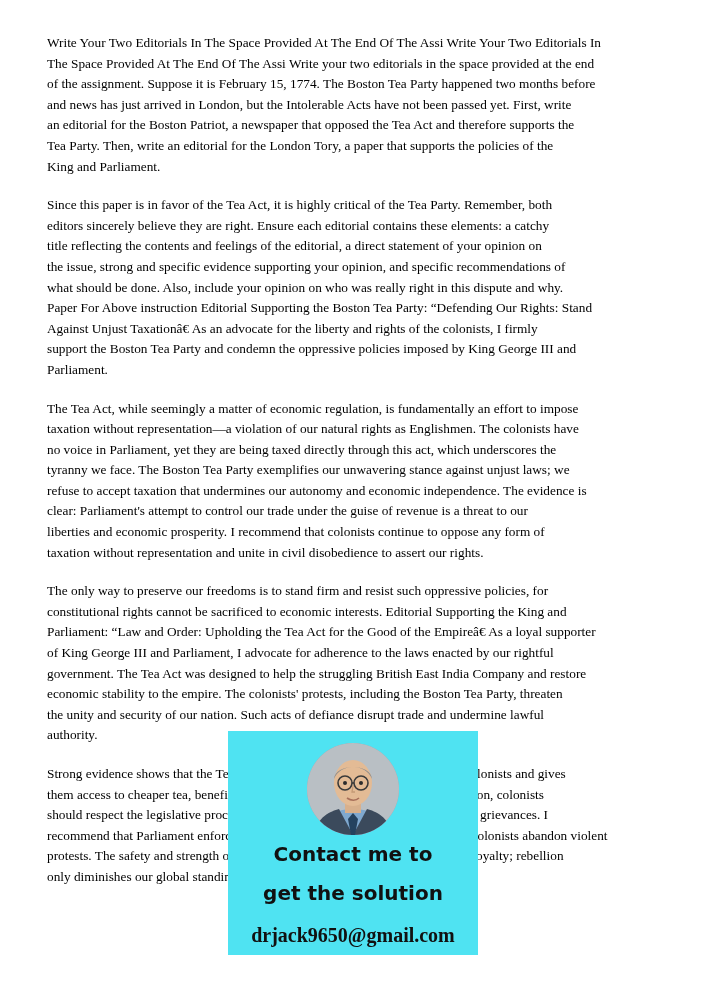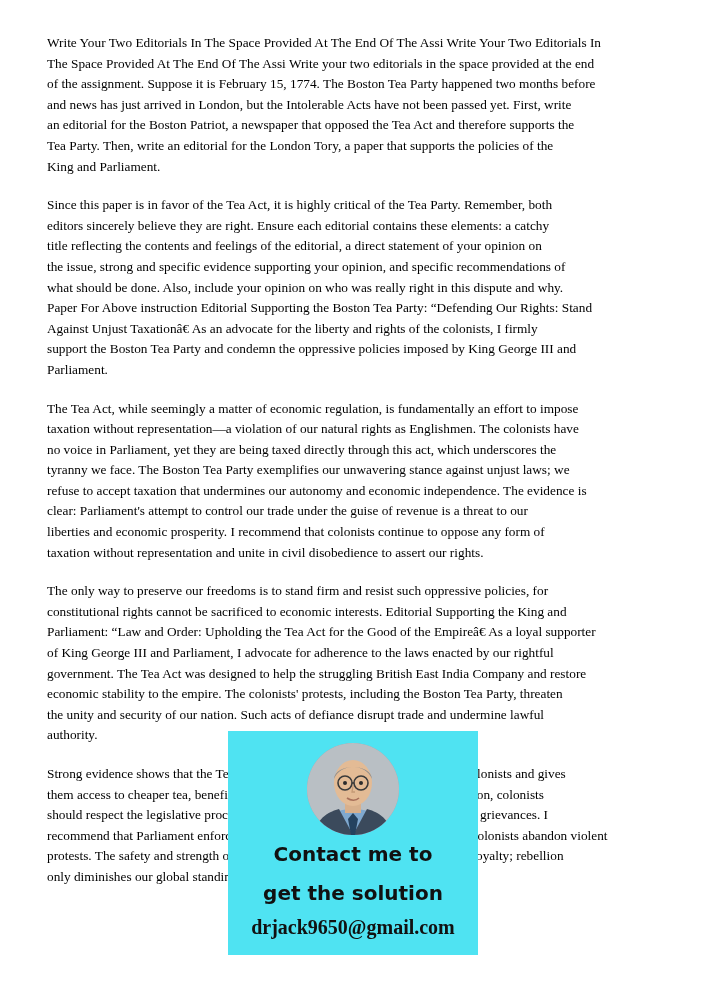--- a/index.html
+++ b/index.html
@@ -80,21 +80,21 @@
   .overlay-line.second {
     margin-top: 13px;
   }
   .overlay-email {
     font-family: "Liberation Serif", serif;
     font-weight: bold;
     font-size: 20px;
     line-height: 26px;
     color: #111111;
     text-align: center;
-    margin-top: 8px;
+    margin-top: 16px;
   }
 </style>
 </head>
 <body>
 
 <div class="page">
 
   <div class="doc-body">
     <p class="para">Write Your Two Editorials In The Space Provided At The End Of The Assi Write Your Two Editorials In
 The Space Provided At The End Of The Assi Write your two editorials in the space provided at the end

